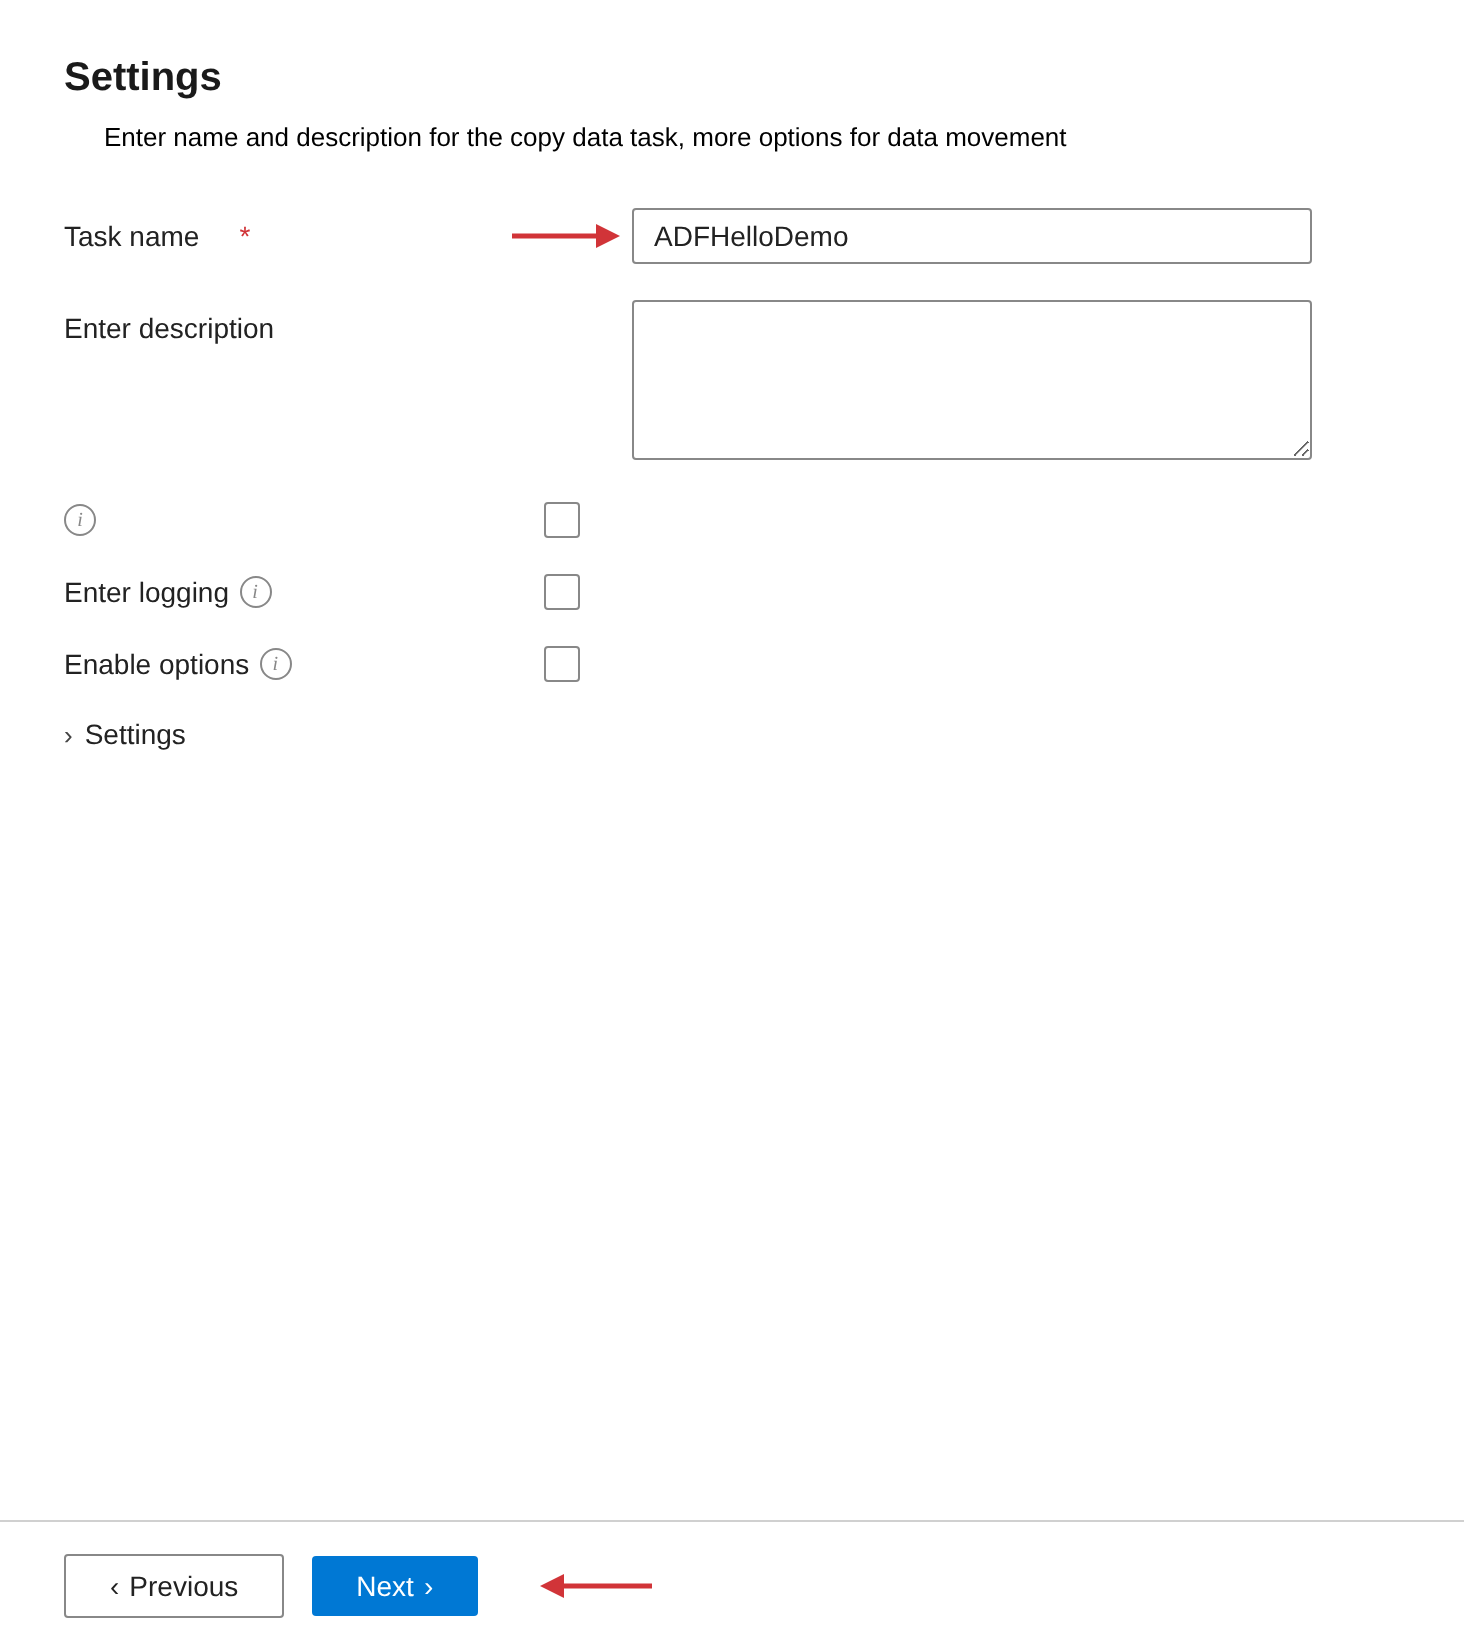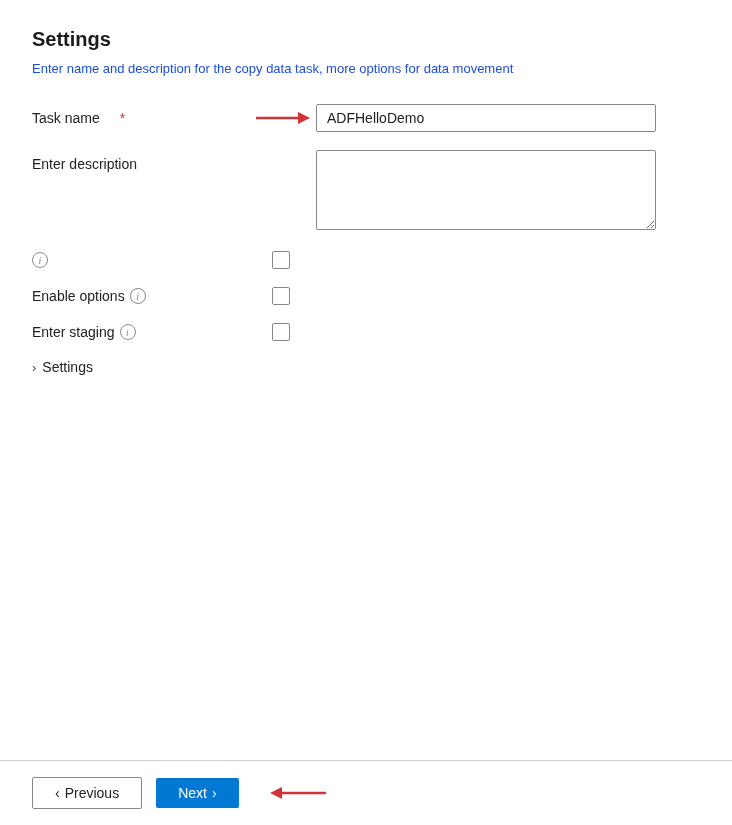--- a/index.html
+++ b/index.html
@@ -25,22 +25,23 @@
       padding: 28px 32px 0 32px;
     }
     .page-title {
       font-size: 20px;
       font-weight: 600;
       margin-bottom: 10px;
       color: #1a1a1a;
     }
     .page-subtitle {
       font-size: 13px;
-      color: #1d4ed8;
+      color: #000000;
       margin-bottom: 28px;
+      margin-left: 20px;
     }
     .form-area {
       flex: 1;
     }
     .form-row {
       display: flex;
       align-items: flex-start;
       margin-bottom: 18px;
     }
     .form-label {
@@ -227,29 +228,29 @@
 
     <div class="checkbox-row">
       <div class="checkbox-label">
         <span class="info-icon" title="Info">i</span>
       </div>
       <div class="checkbox-custom"></div>
     </div>
 
     <div class="checkbox-row">
       <div class="checkbox-label">
-        <span>Enable options</span>
+        <span>Enter logging</span>
         <span class="info-icon" title="Info">i</span>
       </div>
       <div class="checkbox-custom"></div>
     </div>
 
     <div class="checkbox-row">
       <div class="checkbox-label">
-        <span>Enter staging</span>
+        <span>Enable options</span>
         <span class="info-icon" title="Info">i</span>
       </div>
       <div class="checkbox-custom"></div>
     </div>
 
     <div class="advanced-row">
       <span class="chevron-icon">›</span>
       <span>Settings</span>
     </div>
 

